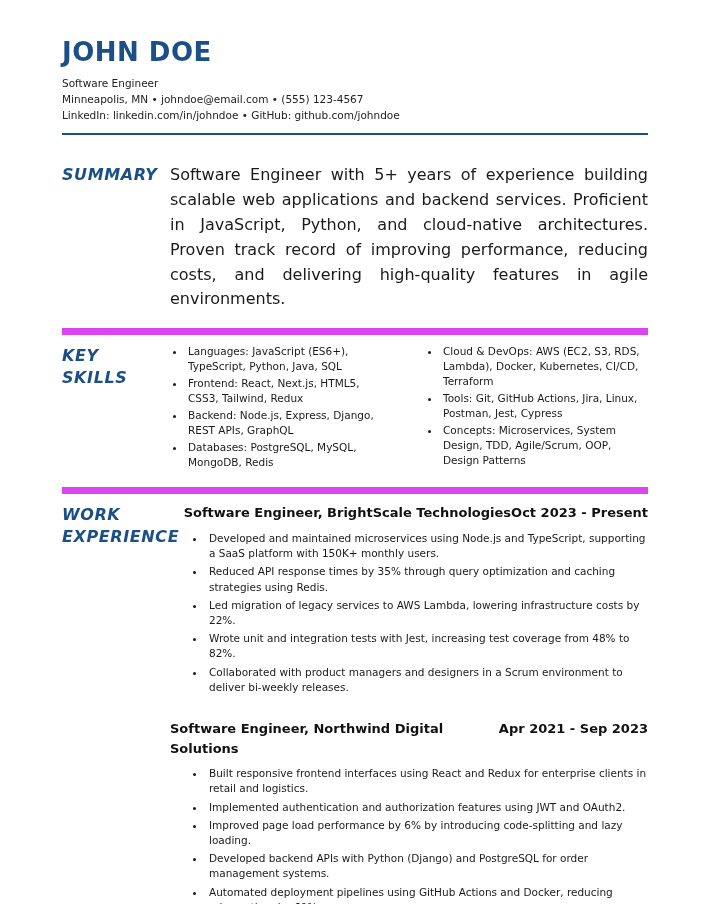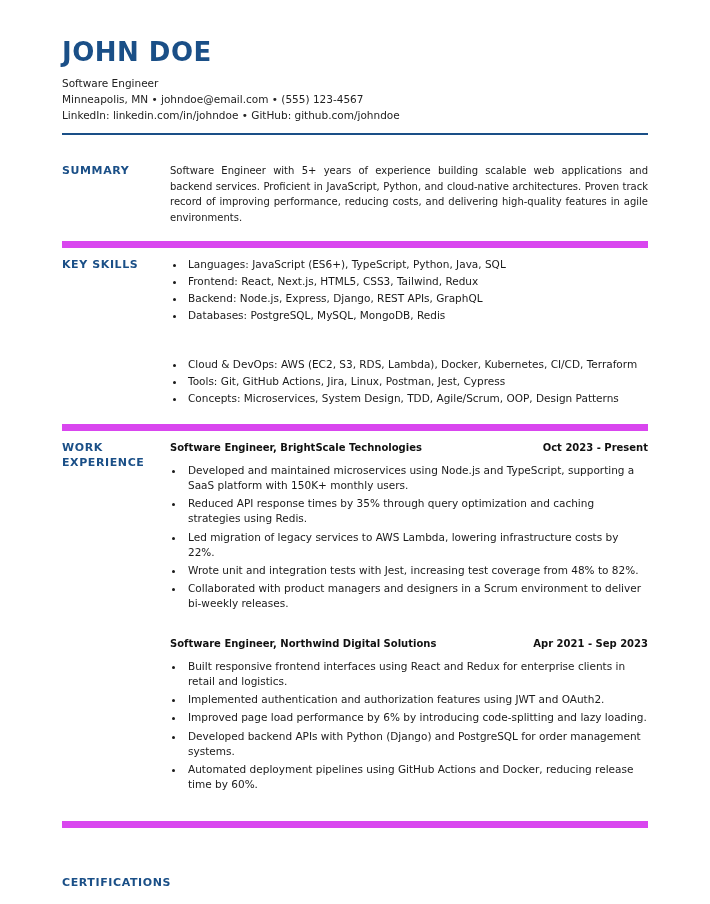--- a/index.html
+++ b/index.html
@@ -47,43 +47,43 @@
     padding-top: 9px;
     margin-top: 0;
   }
   .section.first {
     border-top: none;
     padding-top: 12px;
   }
   .sec-label {
     width: 108px;
     flex: 0 0 108px;
-    font-size: 11px;
+    font-size: 16px;
     font-weight: bold;
     color: #1a4f87;
     letter-spacing: 0.6px;
     line-height: 1.35;
     padding-top: 1px;
+    font-style: italic;
   }
   .sec-body {
     flex: 1 1 auto;
     font-size: 10.5px;
     line-height: 1.5;
   }
   .summary-text {
     text-align: justify;
     color: #1a1a1a;
-    font-size: 10px;
+    font-size: 16px;
     line-height: 1.55;
   }
   
   .skills-cols {
     display: flex;
     gap: 32px;
-    flex-direction: column;
   }
   .skills-col {
     flex: 1 1 0;
   }
   ul.bullets {
     margin: 0;
     padding-left: 16px;
     list-style: disc;
   }
   ul.bullets li {
@@ -92,39 +92,40 @@
     font-size: 10.5px;
     padding-left: 2px;
   }
   
   .job {
     margin-bottom: 14px;
   }
   .job:last-child { margin-bottom: 2px; }
   .job-head {
     display: flex;
-    justify-content: space-between;
+    justify-content: flex-end;
     align-items: baseline;
     font-weight: bold;
-    font-size: 10px;
+    font-size: 13px;
     color: #111;
     margin-bottom: 8px;
   }
   .job-title { }
   .job-dates { white-space: nowrap; }
   ul.job-bullets {
     margin: 0;
     padding-left: 15px;
     list-style: disc;
   }
   ul.job-bullets li {
     font-size: 10.5px;
     line-height: 1.45;
     margin-bottom: 3px;
     padding-left: 3px;
+    margin-left: 21px;
   }
   .cert-section .sec-label {
     width: auto;
     flex: 0 0 auto;
   }
   .certs-wrap {
     display: block;
     margin-top: 38px;
   }
   .cert-list {

